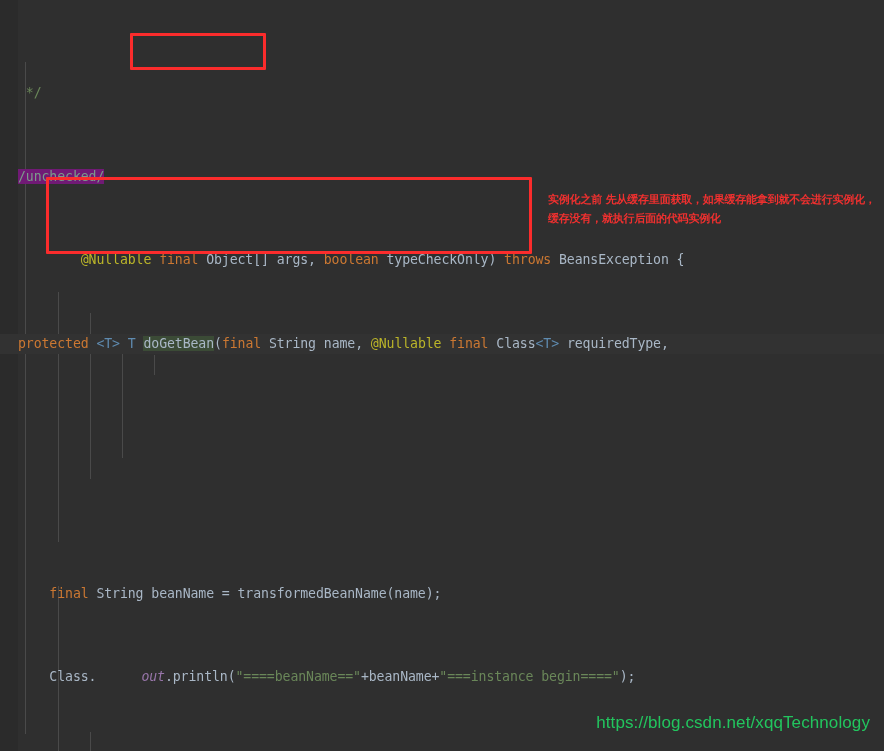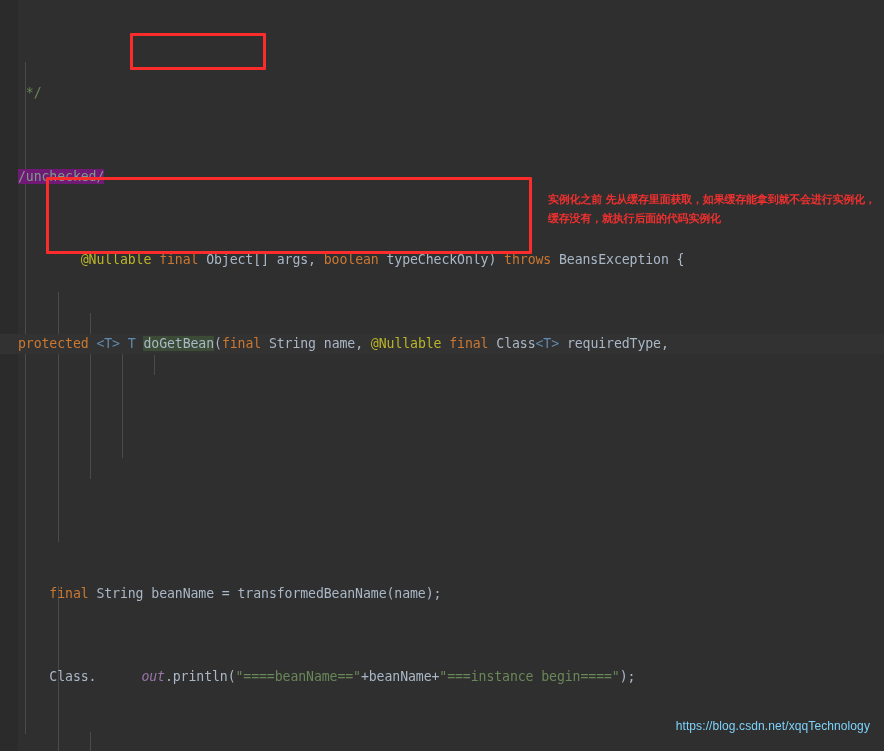--- a/index.html
+++ b/index.html
@@ -64,23 +64,23 @@
     color:#f0302f;
     font-family:"DejaVu Sans","Liberation Sans",sans-serif;
     font-size:11px;
     line-height:19px;
     font-weight:bold;
     width:330px;
     letter-spacing:-0.2px;
   }
   .watermark{
     position:absolute;
-    color:#7dd3fc;
+    color:#22c55e;
     font-family:"Liberation Sans","DejaVu Sans",sans-serif;
-    font-size:12px;
+    font-size:17px;
     right:14px;bottom:18px;
     letter-spacing:0.1px;
   }
 </style>
 </head>
 <body>
 
 <div id="editor">
 
   <div class="gutter"></div>

